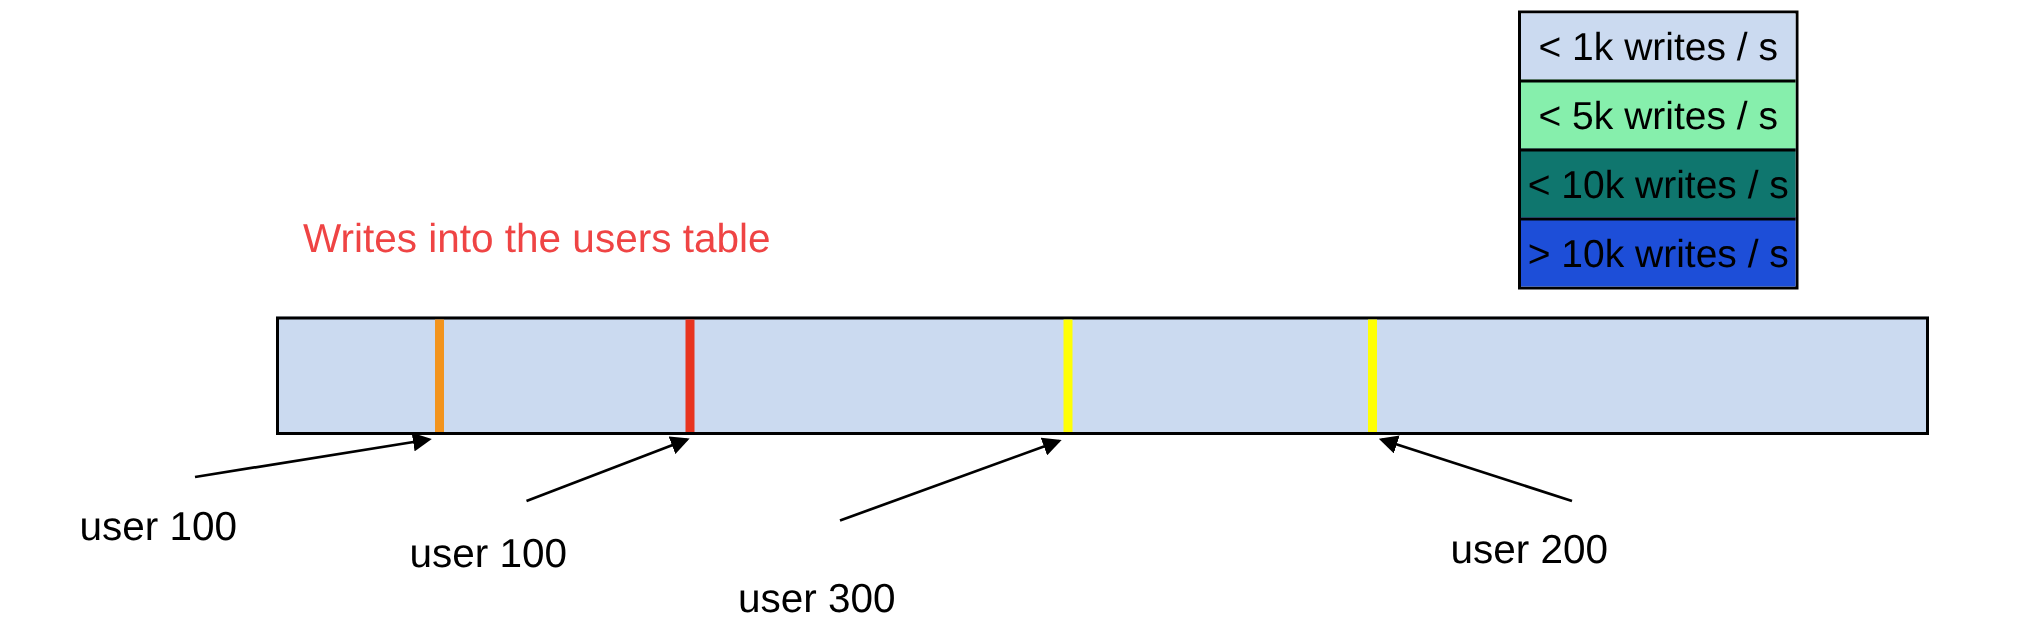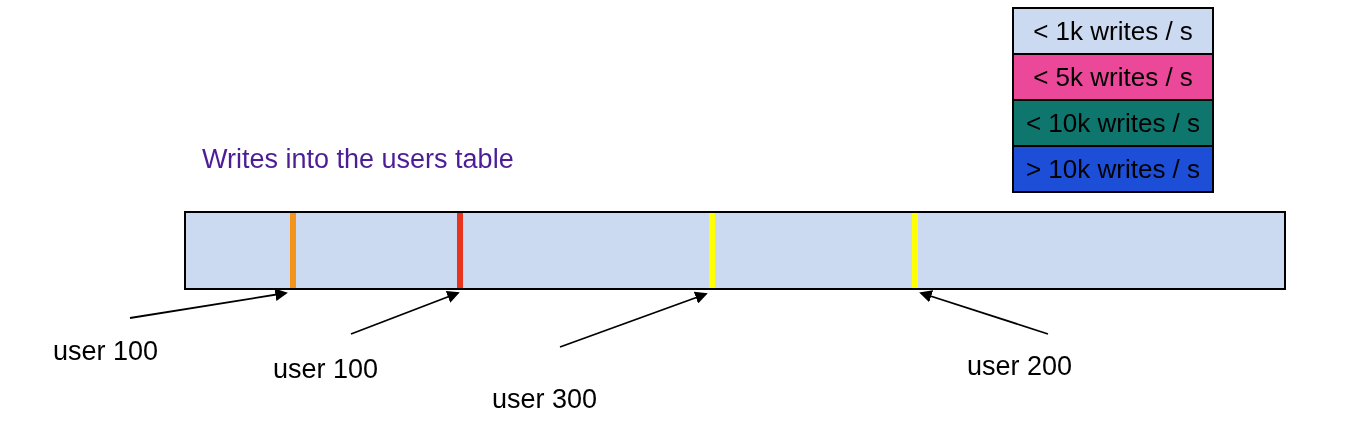--- a/index.html
+++ b/index.html
@@ -13,29 +13,29 @@
     width: 1350px;
     height: 422px;
     background: #ffffff;
     overflow: hidden;
   }
   .title {
     position: absolute;
     left: 202px;
     top: 144px;
     font-size: 27px;
-    color: #4c1d95;
+    color: #ef4444;
     white-space: nowrap;
   }
   
   .legend {
     position: absolute;
     left: 1012px;
     top: 7px;
-    width: 202px;
+    width: 187px;
     border: 2px solid #000000;
     box-sizing: border-box;
   }
   .legend-row {
     height: 44px;
     display: flex;
     align-items: center;
     justify-content: center;
     font-size: 26px;
     color: #000000;
@@ -83,21 +83,21 @@
 </style>
 </head>
 <body>
 
 <div class="canvas">
 
   <div class="title">Writes into the users table</div>
 
   <div class="legend">
     <div class="legend-row" style="background: rgb(203, 218, 240);">&lt; 1k writes / s</div>
-    <div class="legend-row" style="background: #ec4899;">&lt; 5k writes / s</div>
+    <div class="legend-row" style="background: #86efac;">&lt; 5k writes / s</div>
     <div class="legend-row" style="background: #0f766e;">&lt; 10k writes / s</div>
     <div class="legend-row" style="background: #1d4ed8;">&gt; 10k writes / s</div>
   </div>
 
   <div class="bar" style="background: rgb(203, 218, 240);">
     <div class="marker" style="left: 104px; background: rgb(243, 148, 29);"></div>
     <div class="marker" style="left: 271px; background: rgb(232, 52, 31);"></div>
     <div class="marker" style="left: 523px; background: rgb(255, 255, 5);"></div>
     <div class="marker" style="left: 726px; background: rgb(255, 255, 5);"></div>
   </div>

